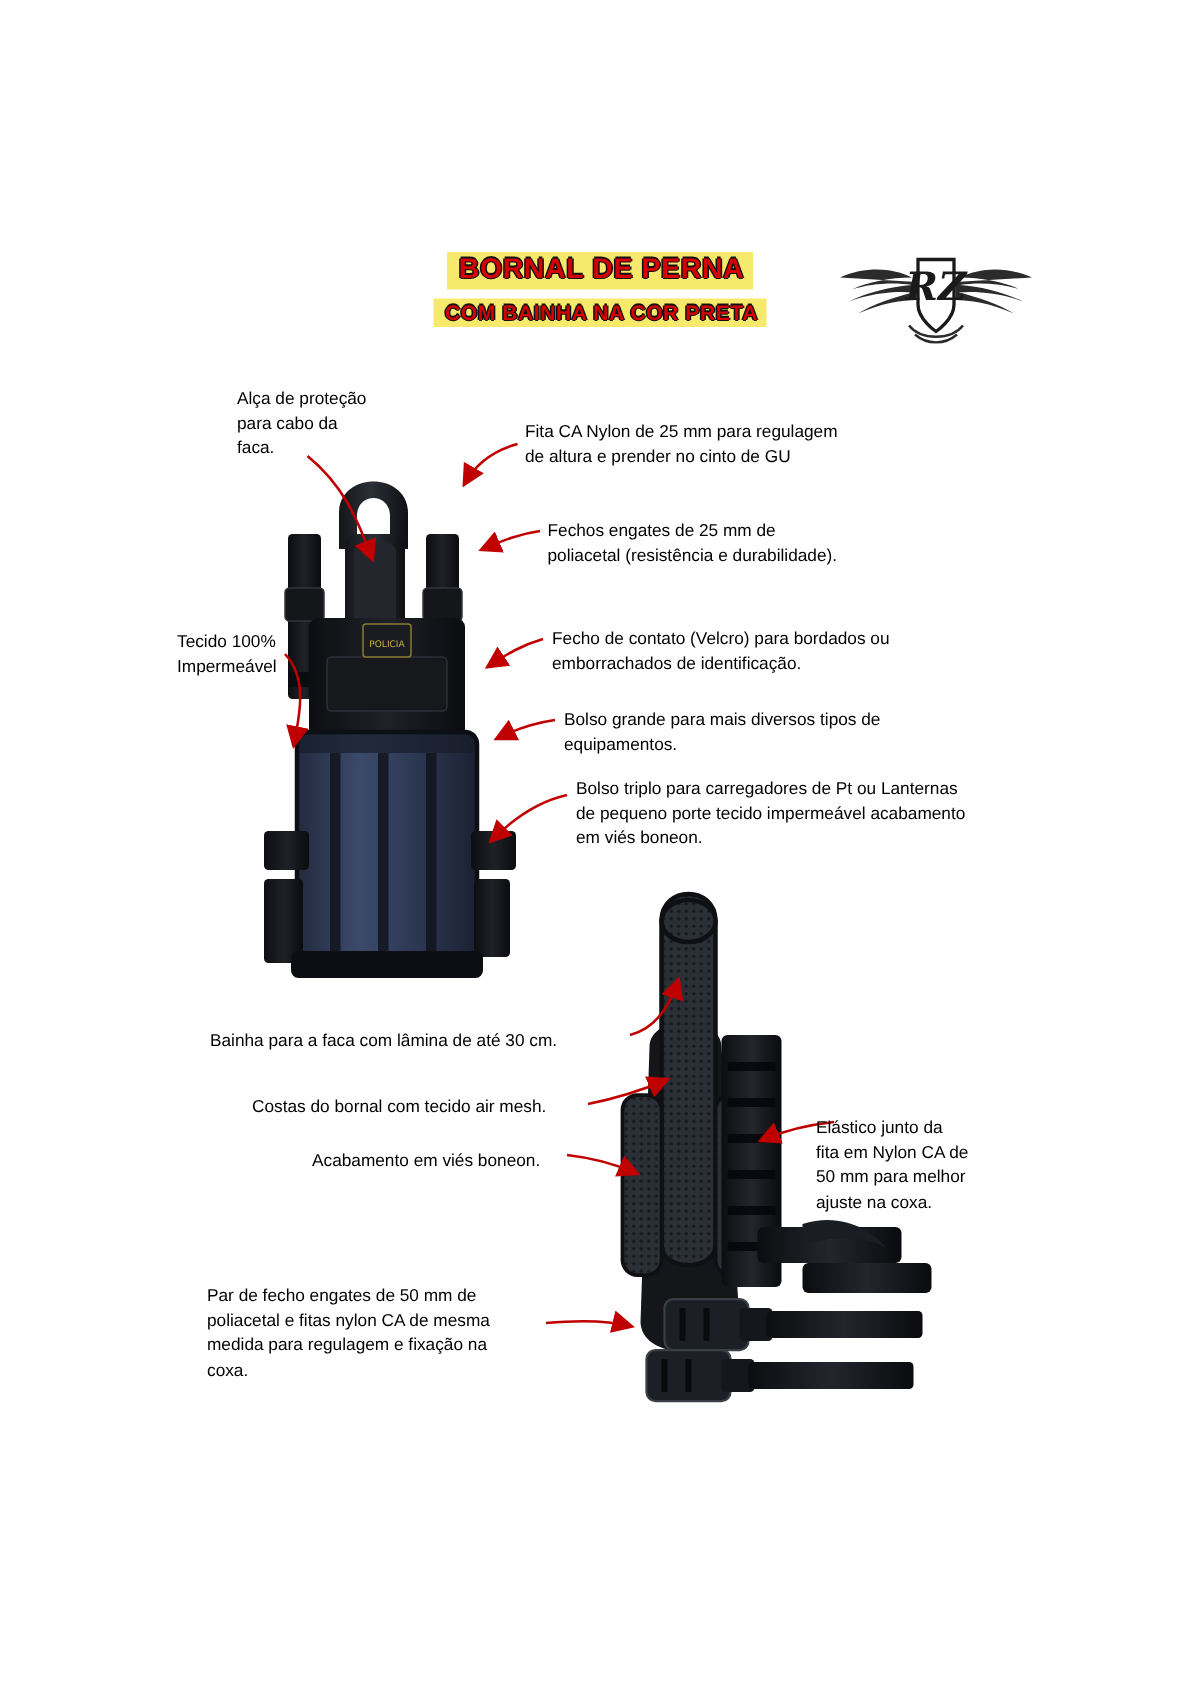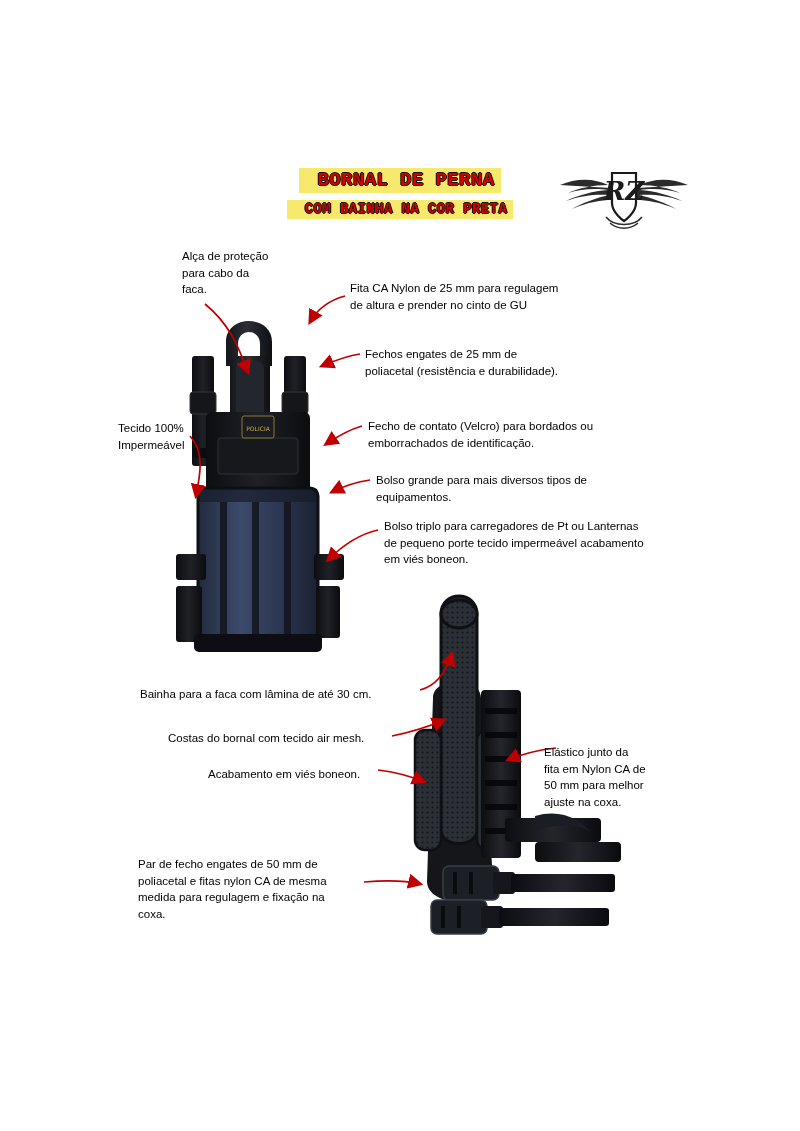--- a/index.html
+++ b/index.html
@@ -28,26 +28,26 @@
     width: 320px;
     text-align: center;
   }
   .title-line {
     display: inline-block;
     background: #f7e96b;
     color: #d40000;
     font-weight: bold;
     font-size: 19px;
     letter-spacing: 0.4px;
-    padding: 1px 6px 2px 18px;
+    padding: 1px 6px 2px 8px;
     margin-bottom: 6px;
     text-shadow:
       -1px 0 0 #111, 1px 0 0 #111,
       0 -1px 0 #111, 0 1px 0 #111;
-    font-family: Liberation Mono, monospace;
+    font-family: Liberation Sans, sans-serif;
   }
   .title-line.second {
     font-size: 14px;
   }
 
   
   .logo {
     position: absolute;
     left: 556px;
     top: 155px;
@@ -274,21 +274,21 @@
       <path d="M392 736 C412 732 430 726 444 720"></path>
 
       <path d="M378 770 C396 772 410 776 424 782"></path>
 
       <path d="M556 748 C538 750 522 754 508 760"></path>
 
       <path d="M364 882 C386 880 404 880 420 884"></path>
     </g>
   </svg>
 
-  <div class="callout" style="left:158px; top:248px; width:130px;margin-left:24px;">
+  <div class="callout" style="left:158px; top:258px; width:130px;">
     <span style="white-space:pre-line">Alça de proteção
 para cabo da
 faca.</span>
   </div>
 
   <div class="callout" style="left:350px; top:280px; width:250px;">
     <span style="white-space:pre-line">Fita CA Nylon de 25 mm para regulagem
 de altura e prender no cinto de GU</span>
   </div>
 

